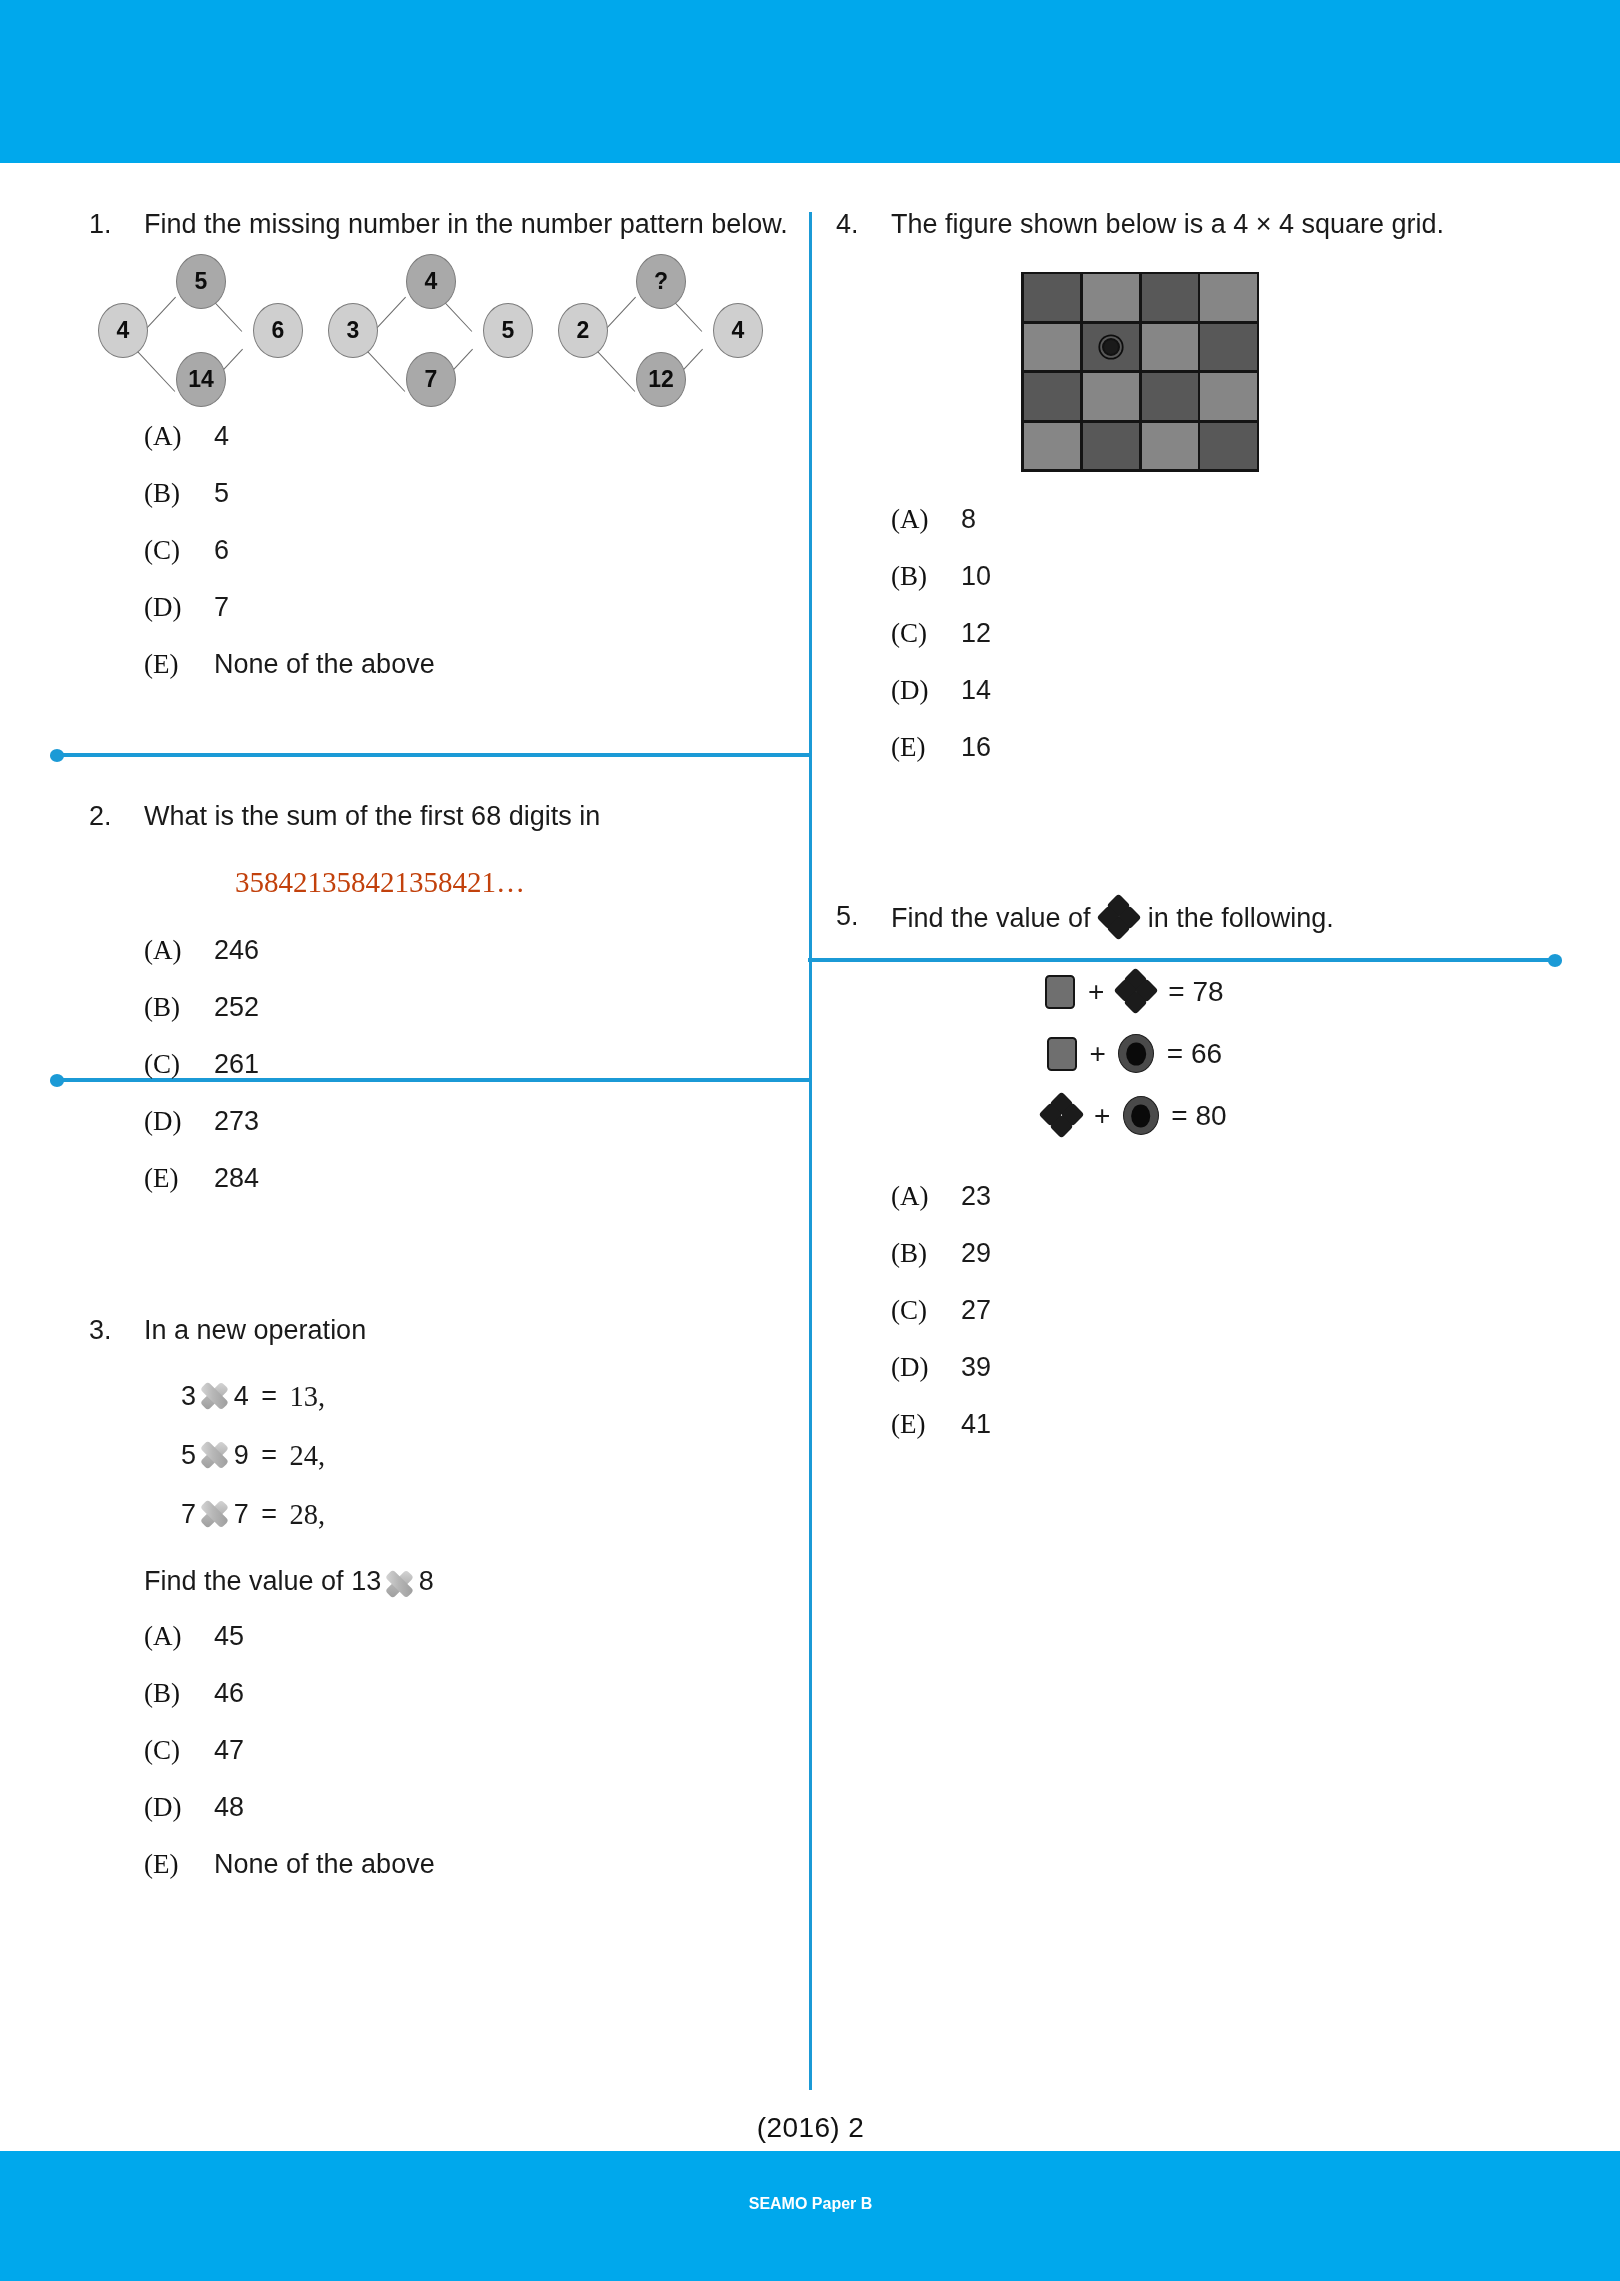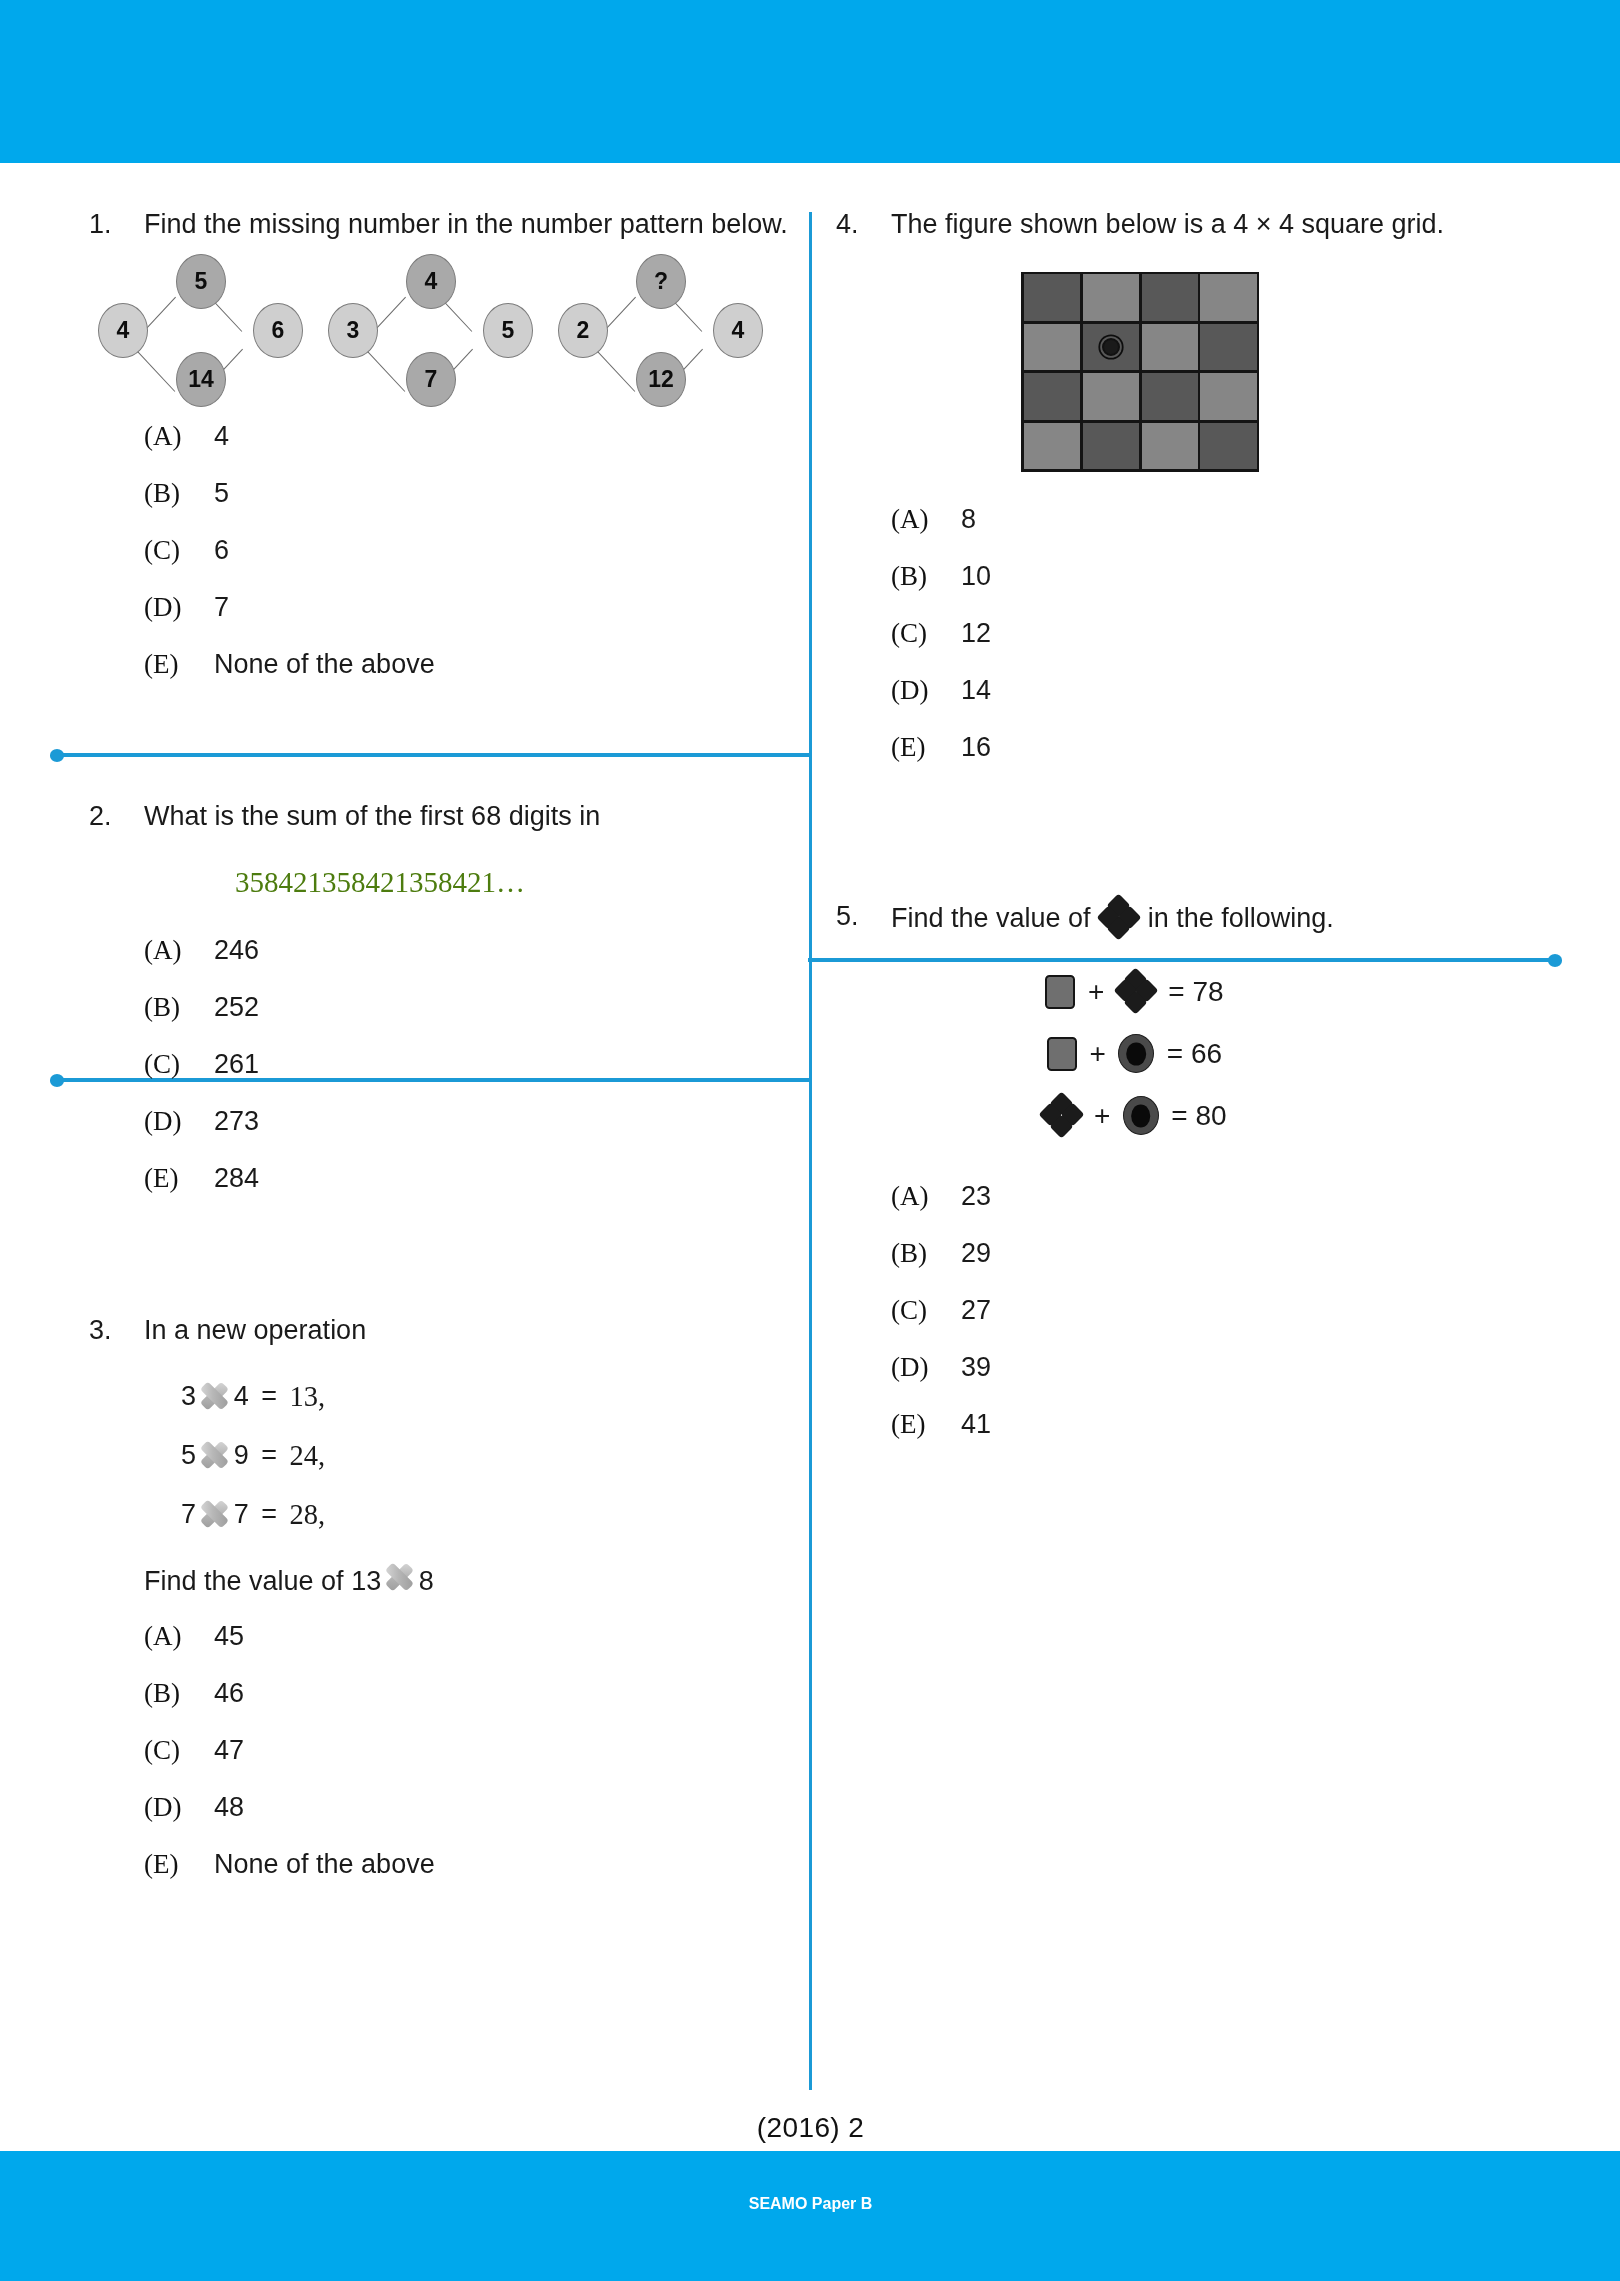--- a/index.html
+++ b/index.html
@@ -309,21 +309,21 @@
     align-items: center;
     padding-left: 37px;
   }
   .op-line .serif { font-family: "Liberation Serif", serif; font-size: 28.5px; }
   .op-line .sans  { font-family: "Liberation Sans", sans-serif; }
   .seq-line {
     margin-left: 55px;
     margin-top: 32px;
     font-family: "Liberation Serif", serif;
     font-size: 29px;
-    color: #4d7c0f;
+    color: #c2410c;
     letter-spacing: 0px;
     padding-left: 91px;
   }
 </style>
 </head>
 <body>
 
 <div class="band-top"></div>
 <div class="page-body"></div>
 <div class="band-bottom"></div>
@@ -471,21 +471,21 @@
       <span class="sans">7</span>
       <span class="glyph-cross">
           <i></i>
           <b></b>
         </span>
       <span class="sans">7</span>
       <span style="margin:0 12.5px;">=</span>
       <span class="serif">28,</span>
     </div>
 
-    <div class="q-sub" style="margin-top:19.6px; display:flex; align-items:flex-start;">
+    <div class="q-sub" style="margin-top:19.6px; display:flex; align-items:flex-end;">
       <span>Find the value of 13</span>
       <span class="glyph-cross">
           <i></i>
           <b></b>
         </span>
       <span>8</span>
     </div>
 
     <div class="opts" style="margin-top:23px;">
       <div class="opt">

